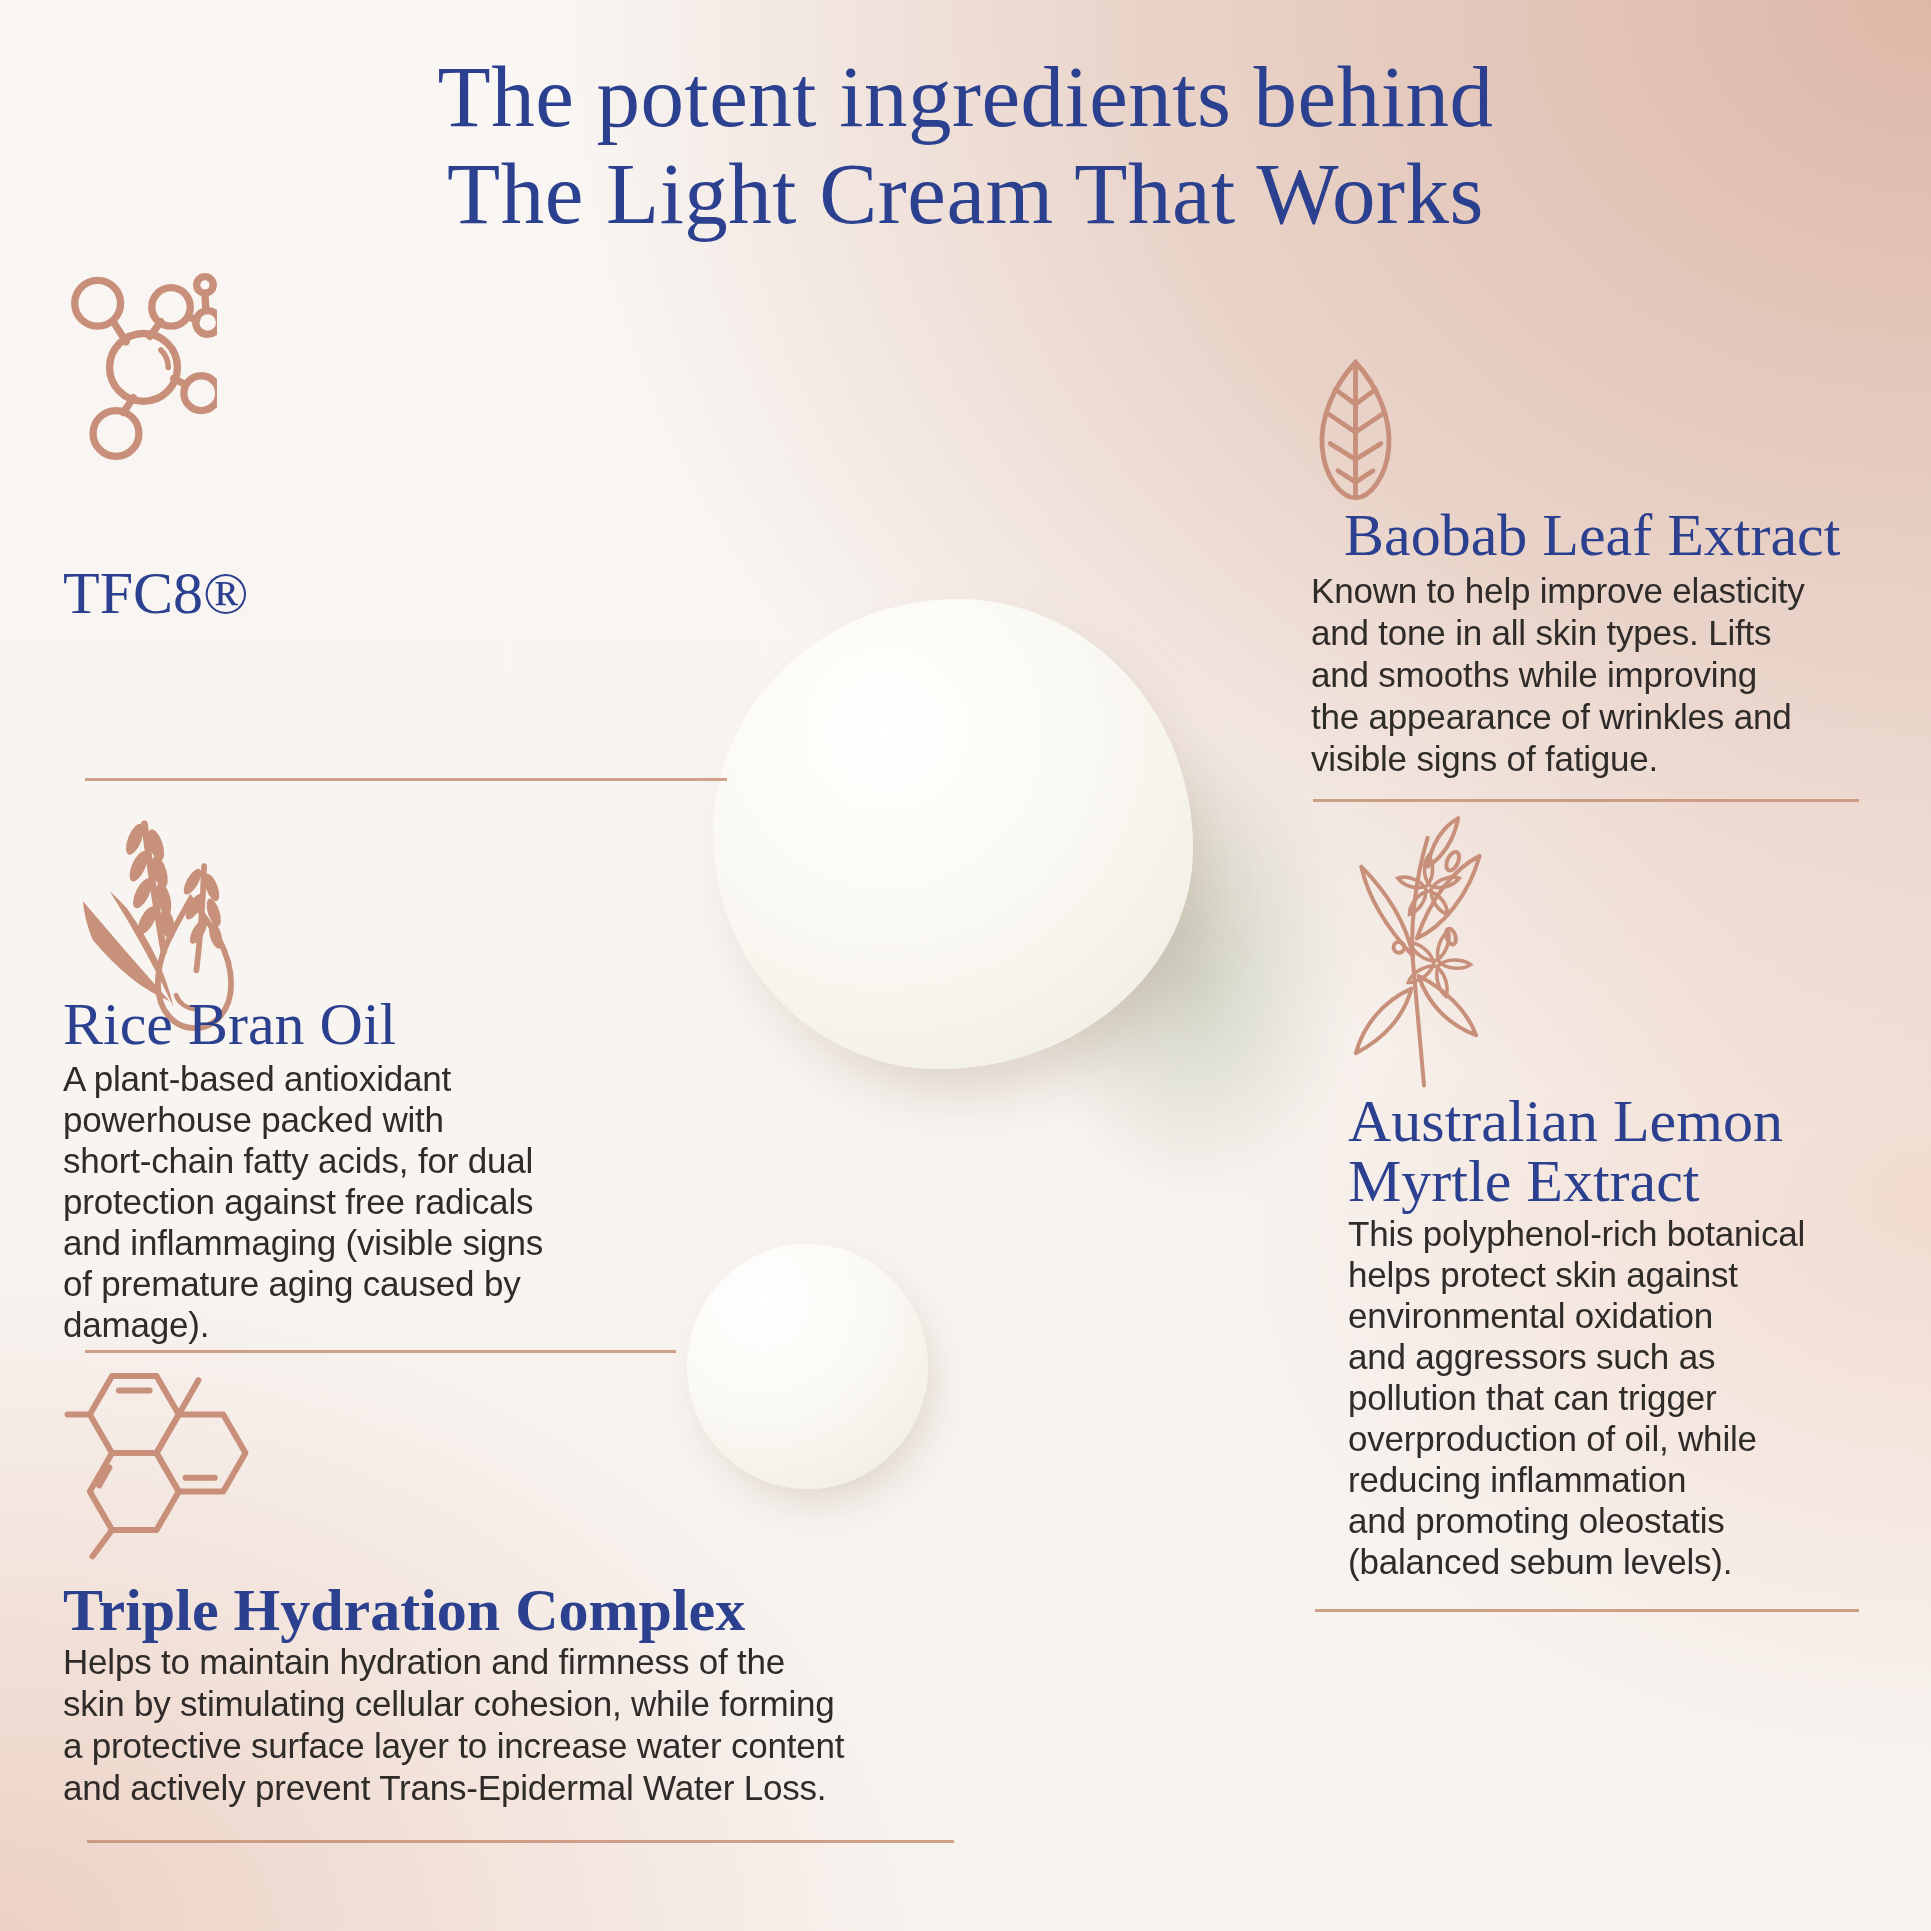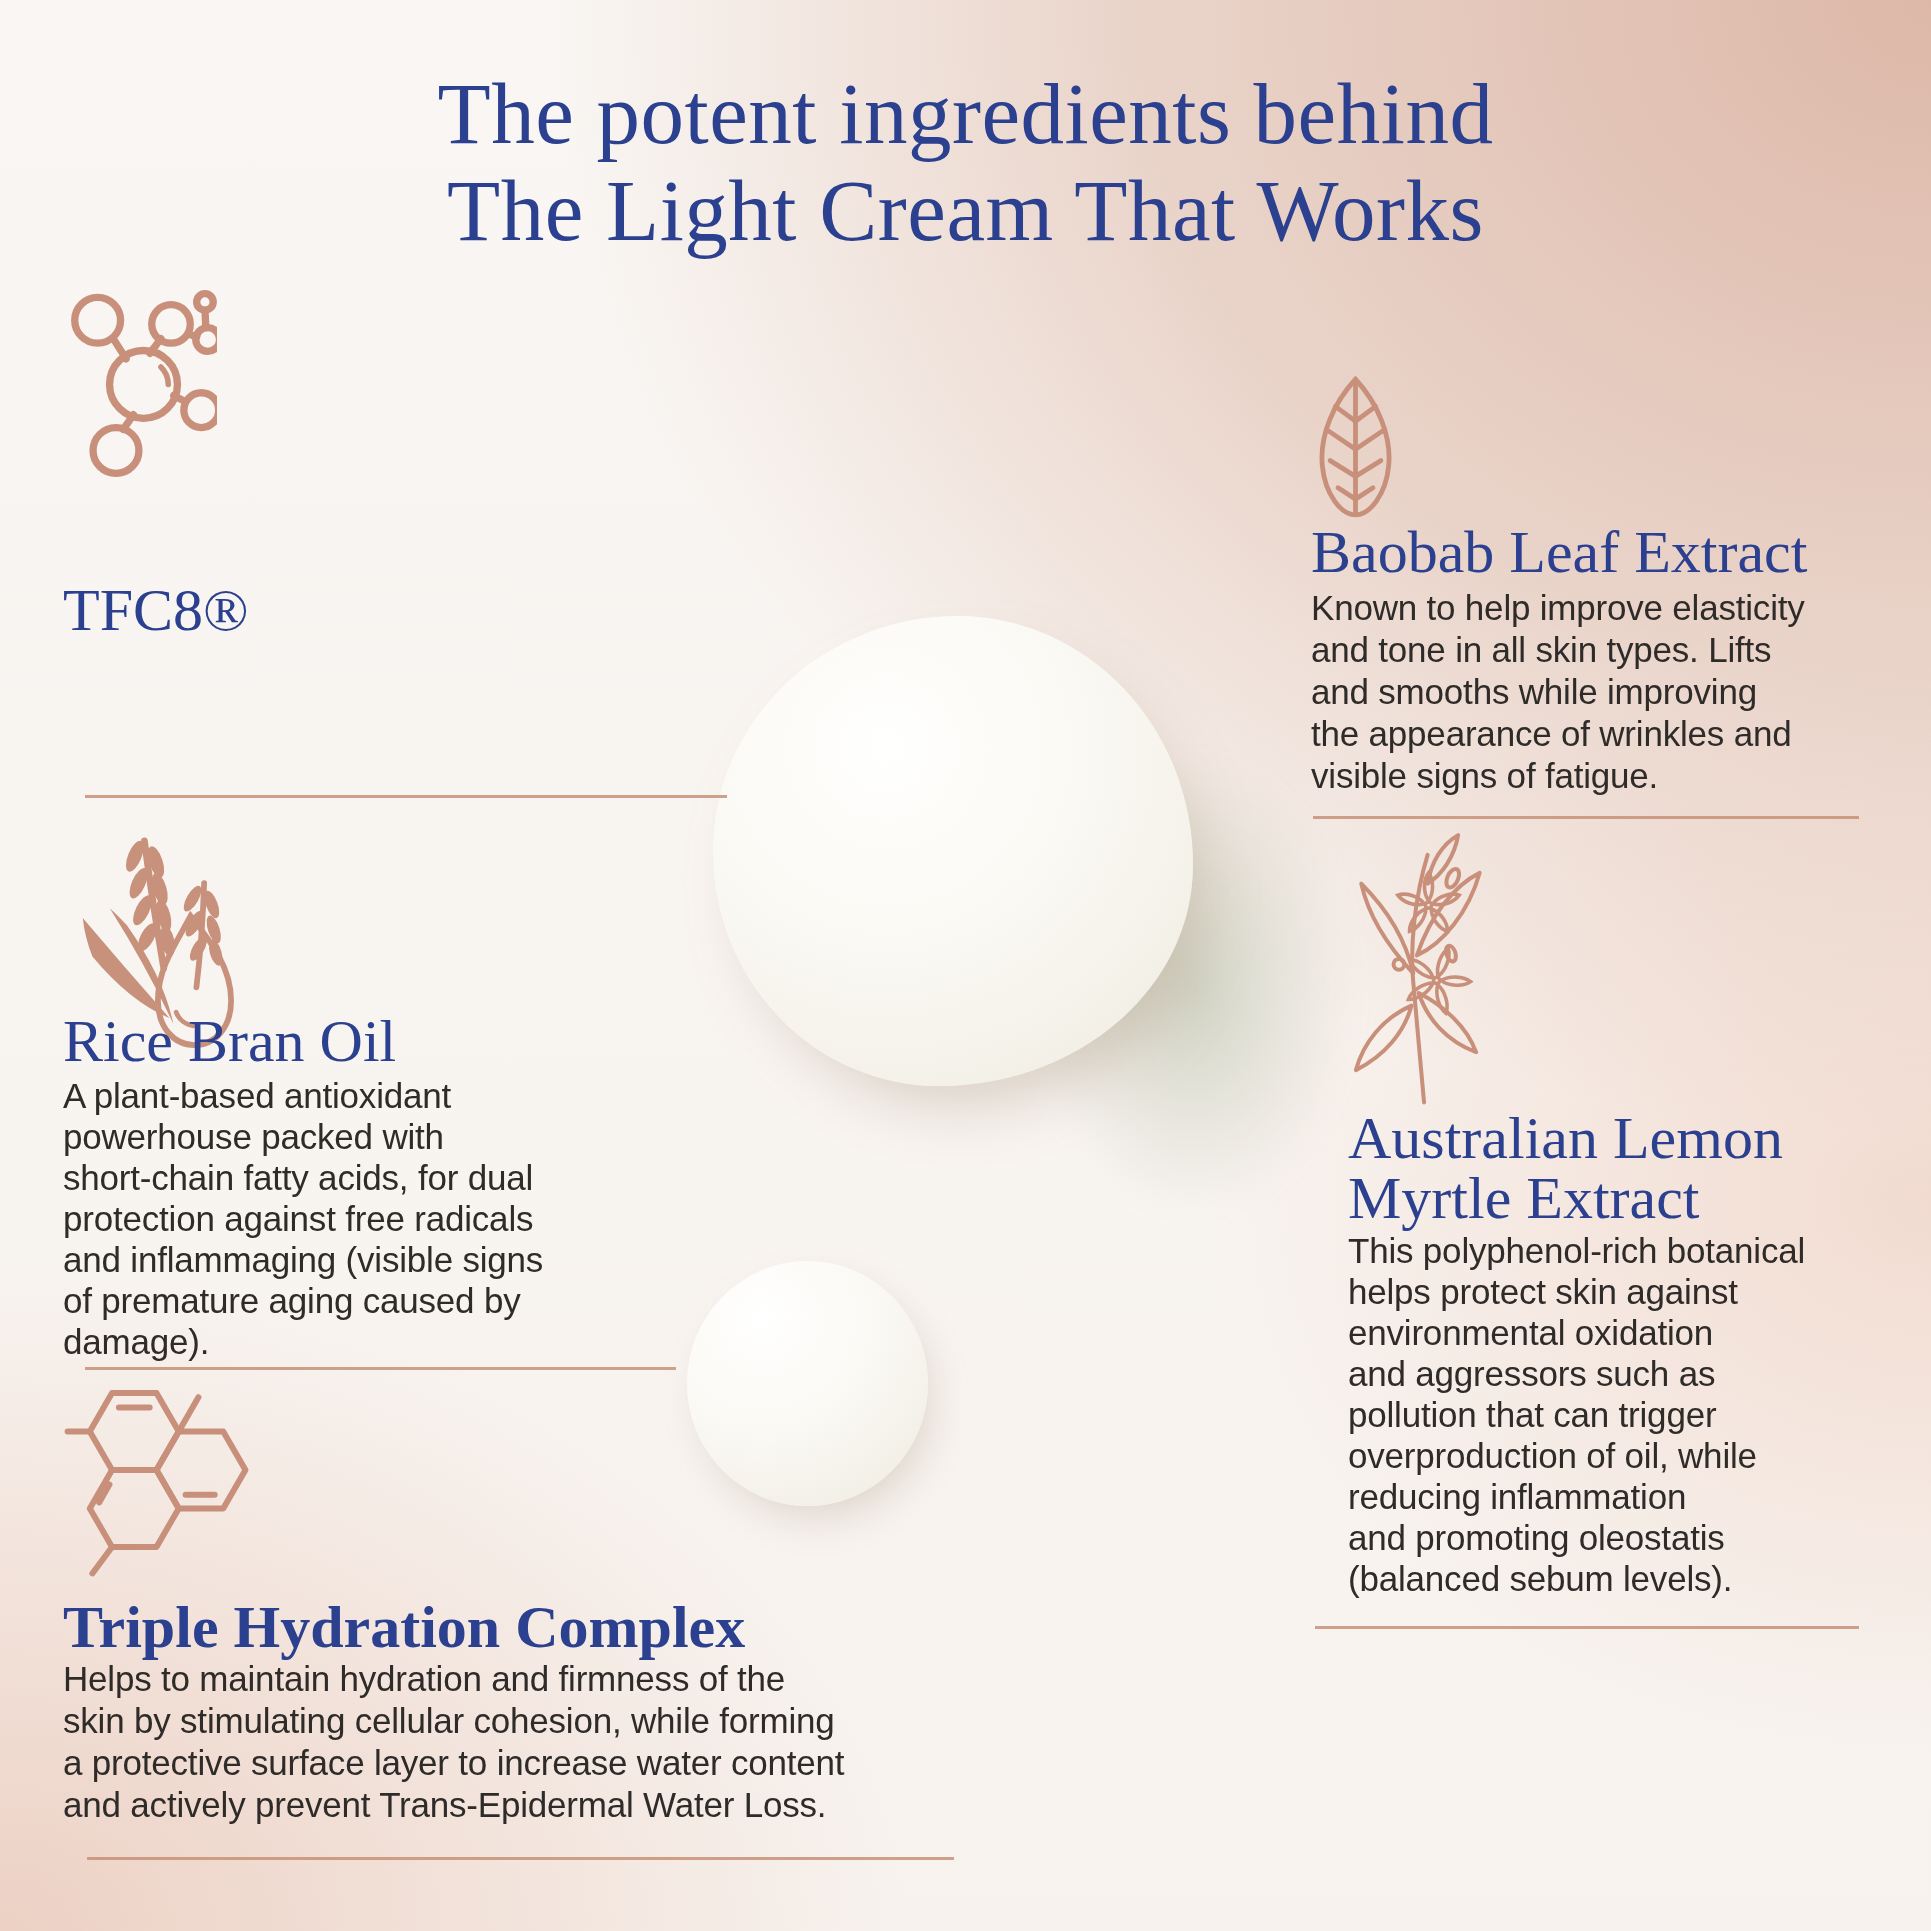--- a/index.html
+++ b/index.html
@@ -5,21 +5,21 @@
   html,body{margin:0;padding:0;background:#eee;}
   .canvas{
     position:relative;width:1931px;height:1931px;overflow:hidden;
     background:
       radial-gradient(115% 95% at 100% 0%, #ddb8a8 0%, rgba(221,184,168,.55) 36%, rgba(221,184,168,0) 62%),
       radial-gradient(85% 62% at 0% 100%, rgba(236,207,194,.95) 0%, rgba(236,207,194,0) 55%),
       radial-gradient(62% 48% at 100% 62%, rgba(240,213,200,.8) 0%, rgba(240,213,200,0) 60%),
       linear-gradient(180deg,#f9f6f3 0%,#f7f2ee 100%);
     font-family:"Liberation Sans","DejaVu Sans",sans-serif;
   }
-  .abs{position:absolute;margin-top:17px;}
+  .abs{position:absolute;}
   .title{
     left:0;right:0;top:48px;text-align:center;
     font-family:"Liberation Serif","DejaVu Serif",serif;
     font-size:87px;line-height:1.12;color:#2c4090;
     white-space:pre-line;letter-spacing:0.5px;
   }
   .heading{
     font-family:"Liberation Serif","DejaVu Serif",serif;
     font-size:60px;line-height:1.0;color:#2c4090;
     white-space:pre-line;letter-spacing:0;
@@ -151,21 +151,21 @@
         <line x1="50" y1="54" x2="73" y2="37"></line>
         <line x1="50" y1="86" x2="19" y2="65"></line>
         <line x1="50" y1="86" x2="81" y2="65"></line>
         <line x1="50" y1="117" x2="21" y2="99"></line>
         <line x1="50" y1="117" x2="79" y2="99"></line>
         <line x1="50" y1="143" x2="30" y2="130"></line>
         <line x1="50" y1="143" x2="70" y2="130"></line>
       </g>
     </svg>
   </div>
-  <div class="abs heading" style="left:1311px;top:505px;">Baobab Leaf Extract</div>
+  <div class="abs heading" style="left:1344px;top:505px;">Baobab Leaf Extract</div>
   <div class="abs body-text" style="left:1311px;top:570px;">Known to help improve elasticity
 and tone in all skin types. Lifts
 and smooths while improving
 the appearance of wrinkles and
 visible signs of fatigue.</div>
   <div class="abs divider" style="left:1313px;top:799px;width:546px;"></div>
 
   <div class="abs icon" style="left:1340px;top:811px;width:160px;height:278px;">
     <svg viewBox="0 0 175 310">
       <g stroke="#c8907a" stroke-width="4.5" fill="none" stroke-linecap="round" stroke-linejoin="round">

